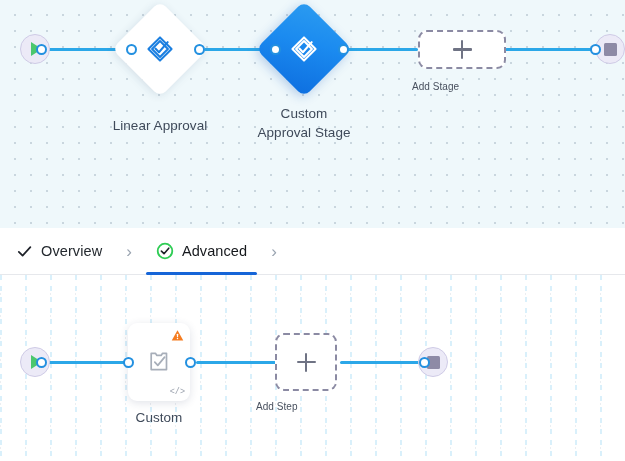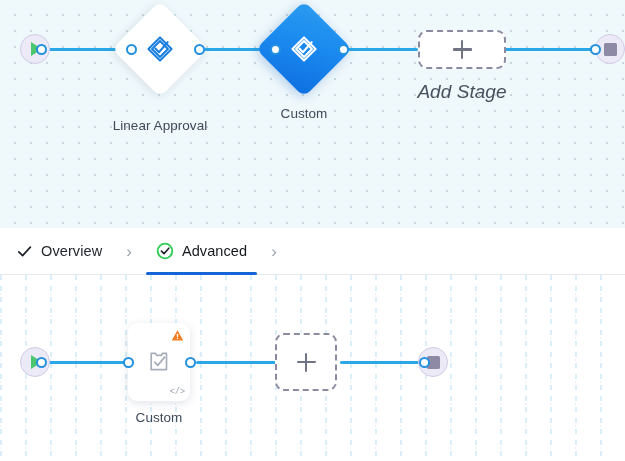--- a/index.html
+++ b/index.html
@@ -118,22 +118,22 @@
     display: flex; align-items: center; justify-content: center;
     cursor: pointer;
   }
   .plus { position: relative; width: 19px; height: 19px; }
   .plus::before, .plus::after {
     content: ""; position: absolute; background: #6f7384; border-radius: 1px;
   }
   .plus::before { left: 0; top: 8.3px; width: 19px; height: 2.4px; }
   .plus::after  { top: 0; left: 8.3px; height: 19px; width: 2.4px; }
   .addbox-label {
-    position: absolute; text-align: center;
-    font-size: 19px; color: #48505e; letter-spacing: .05px; font-style: italic;
+    position: absolute; text-align: left;
+    font-size: 10px; color: #48505e; letter-spacing: .05px;
   }
 
   
   .stepcard {
     position: absolute; width: 62px; height: 78px;
     background: #ffffff; border-radius: 9px;
     box-shadow: 0 2px 9px rgba(40,60,100,.14);
     cursor: pointer;
   }
   .warn-badge { position: absolute; right: 6px; top: 5px; }
@@ -180,20 +180,21 @@
             <path d="M14 6.6 L21.4 14 L14 21.4 L6.6 14 Z"></path>
             <path d="M9.7 13.6 L13 17 L21.2 7.6"></path>
           </g>
         </svg>
       </span>
     </div>
     <div class="port" style="left:270px; top:43.7px;"></div>
     <div class="port" style="left:338px; top:43.7px;"></div>
     <div class="node-label" style="left:234px; top:104px; width:140px;">
       <div>Custom</div>
+      <div>Approval Stage</div>
     </div>
 
     <div class="addbox" style="left:418px; top:30px; width:88px; height:39px;">
       <span class="plus"></span>
     </div>
     <div class="addbox-label" style="left:412px; top:81px; width:100px;">Add Stage</div>
 
     <div class="port" style="left:590px; top:43.7px;"></div>
     <div class="endnode" style="left:595px; top:34px;">
       <span class="stop-sq"></span>
@@ -258,20 +259,21 @@
     </div>
     <div class="port" style="left:123px; top:81.7px;"></div>
     <div class="port" style="left:185px; top:81.7px;"></div>
     <div class="node-label" style="left:99px; top:133px; width:120px;">
       <div>Custom</div>
     </div>
 
     <div class="addbox" style="left:275px; top:58px; width:62px; height:58px;">
       <span class="plus"></span>
     </div>
+    <div class="addbox-label" style="left:256px; top:126px; width:100px;">Add Step</div>
 
     <div class="port" style="left:419px; top:81.7px;"></div>
     <div class="endnode" style="left:418px; top:72px;">
       <span class="stop-sq"></span>
     </div>
   </div>
 
 </div>
 
 </body></html>

